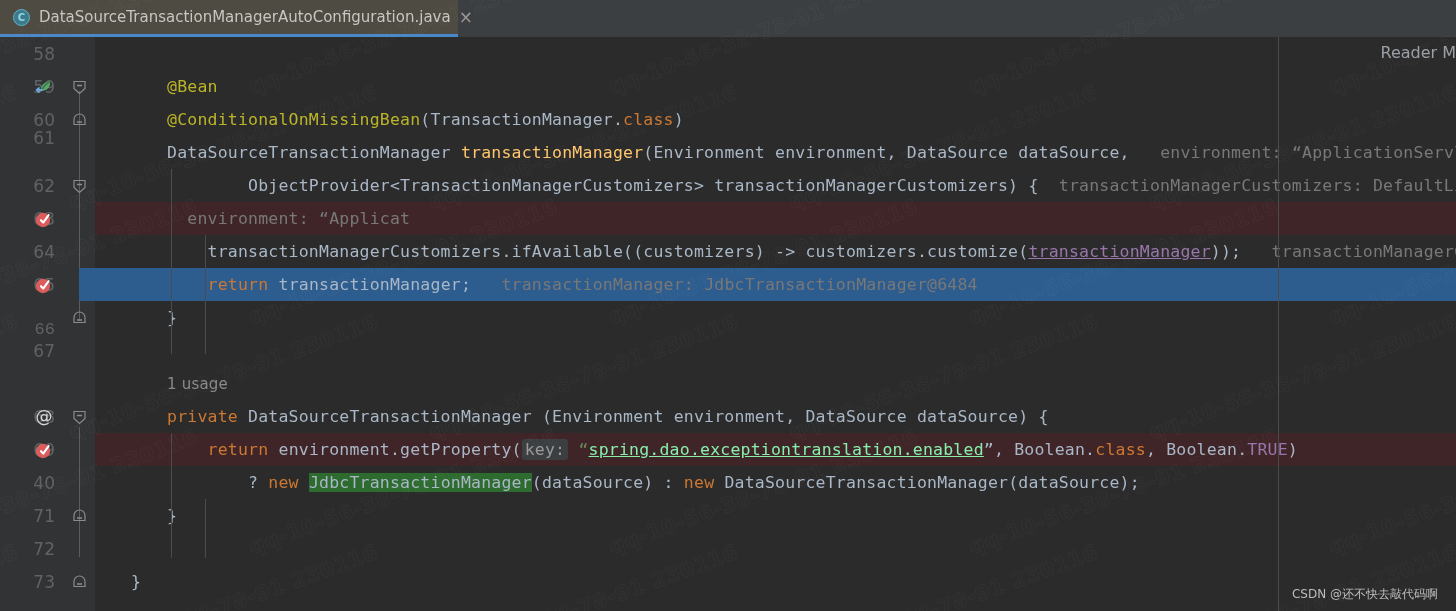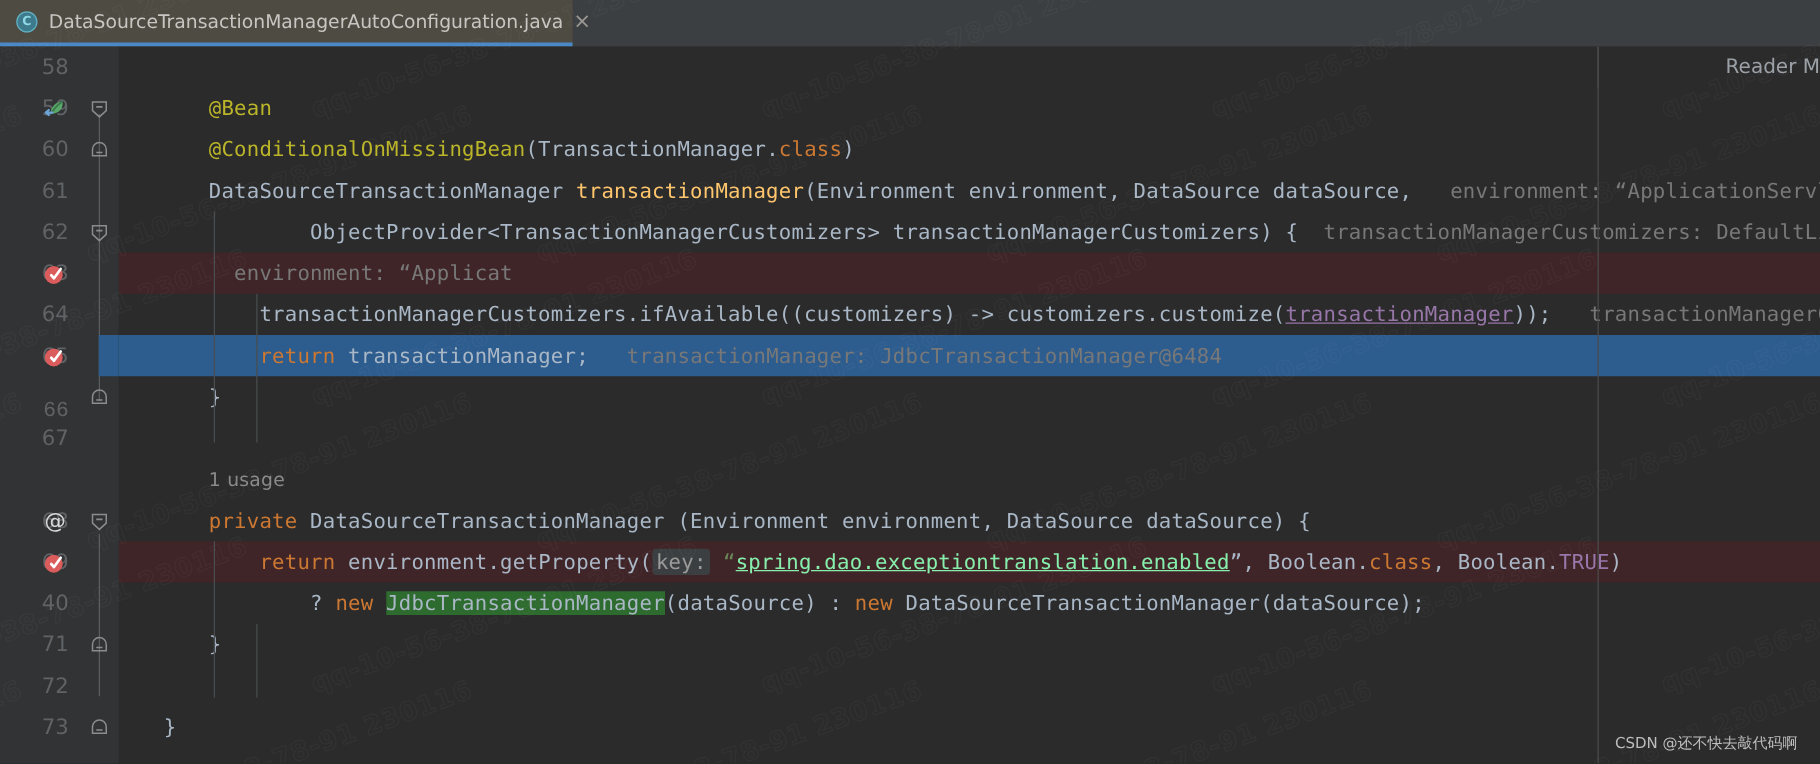--- a/index.html
+++ b/index.html
@@ -263,21 +263,21 @@
   <div class="editor">
     <div class="gutter">
         <div class="lineno" style="top: 0px;">58</div>
         <div class="lineno" style="top: 33px;">59</div>
         <div class="gicon" style="top: 49.5px;"><svg width="20" height="20" viewBox="0 0 20 20">
             <path d="M16 4 C17 10 13 14 7 14 C6 9 10 5 16 4 Z" fill="#59a869"></path>
             <path d="M16 4 C12 7 9 10 7 14" stroke="#3d7a4b" stroke-width="1.6" fill="none"></path>
             <path d="M8 13 L3 13 M5 11 L2.6 13 L5 15" stroke="#6ca6d9" stroke-width="1.8" fill="none" stroke-linecap="round" stroke-linejoin="round"></path>
           </svg></div>
         <div class="lineno" style="top: 66px;">60</div>
-        <div class="lineno" style="top: 99px;">61</div>
+        <div class="lineno" style="top: 84px;">61</div>
         <div class="lineno" style="top: 132px;">62</div>
         <div class="lineno" style="top: 165px;">63</div>
         <div class="gicon" style="top: 181.5px;"><svg width="20" height="20" viewBox="0 0 20 20">
             <circle cx="9" cy="11" r="7.2" fill="#db5c5c"></circle>
             <path d="M7 11.2 L9.2 13.6 L14.6 6.2" stroke="#ffffff" stroke-width="2.1" fill="none" stroke-linecap="round" stroke-linejoin="round"></path>
           </svg></div>
         <div class="lineno" style="top: 198px; padding-left: 39px;">64</div>
         <div class="lineno" style="top: 231px;">65</div>
         <div class="gicon" style="top: 247.5px;"><svg width="20" height="20" viewBox="0 0 20 20">
             <circle cx="9" cy="11" r="7.2" fill="#db5c5c"></circle>

